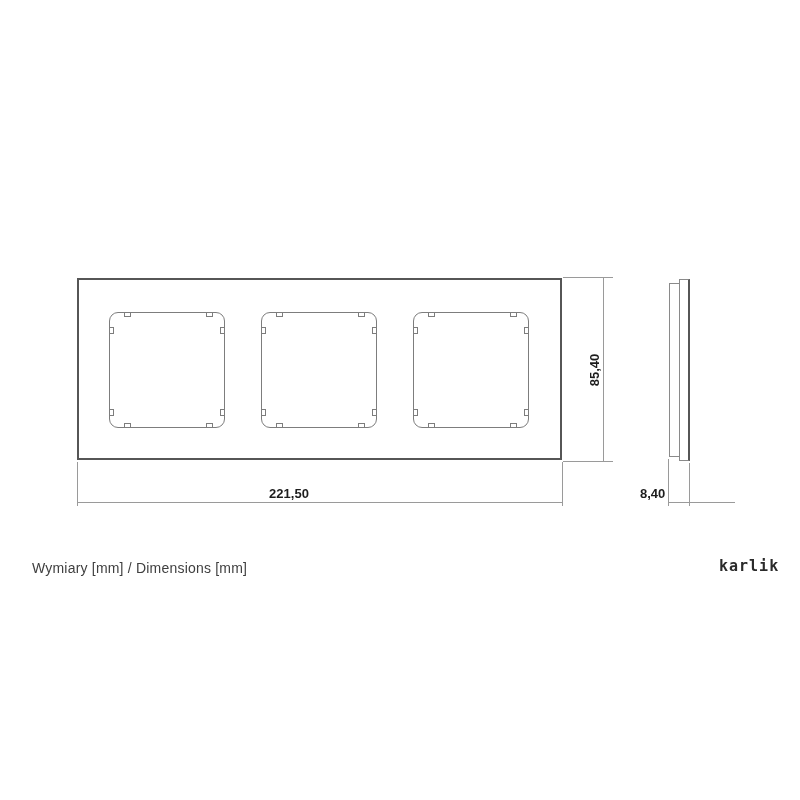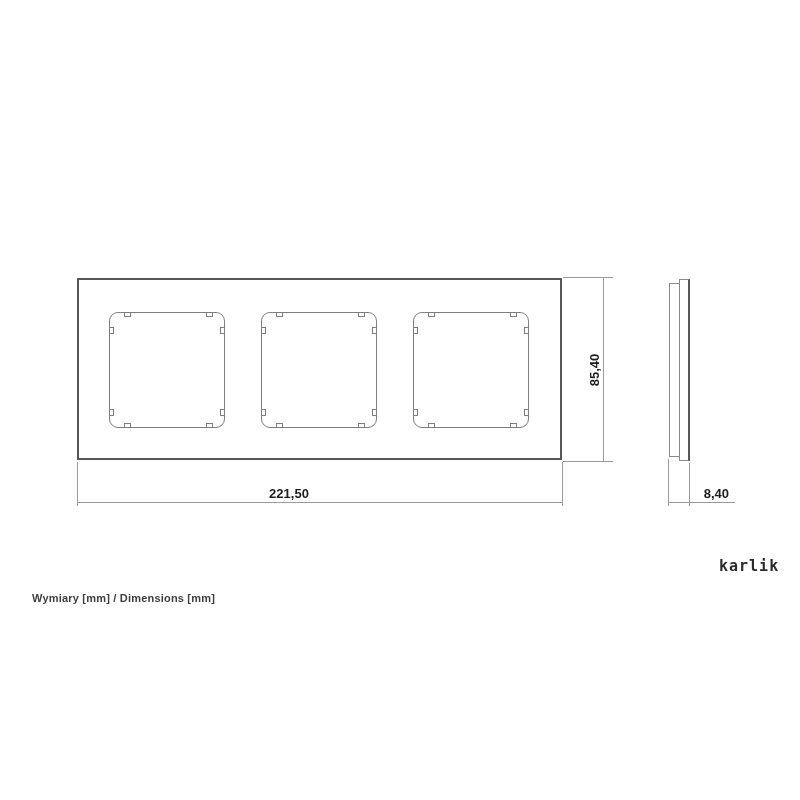--- a/index.html
+++ b/index.html
@@ -52,25 +52,25 @@
   
   .dimtext{
     position:absolute;color:#1d1d1d;font-size:13px;font-weight:bold;
     font-family:"Liberation Sans", sans-serif;white-space:nowrap;
   }
   .dim-width{left:77px;top:486px;width:424px;text-align:center;}
   .dim-height{
     left:594px;top:370px;
     transform:translate(-50%,-50%) rotate(-90deg);
   }
-  .dim-depth{left:673px;top:486px;width:56px;text-align:right;}
+  .dim-depth{left:640px;top:486px;width:56px;text-align:left;}
   
   .caption{
-    position:absolute;left:32px;top:592px;
-    font-size:11px;color:#3f3f3f;letter-spacing:0.2px;font-weight:bold;
+    position:absolute;left:32px;top:560px;
+    font-size:14px;color:#3f3f3f;letter-spacing:0.2px;
   }
   .brand{
     position:absolute;left:719px;top:557px;
     font-family:"DejaVu Sans Mono", monospace;
     font-size:15px;font-weight:bold;color:#2b2b2b;letter-spacing:1px;
   }
 </style>
 </head>
 <body>
 

